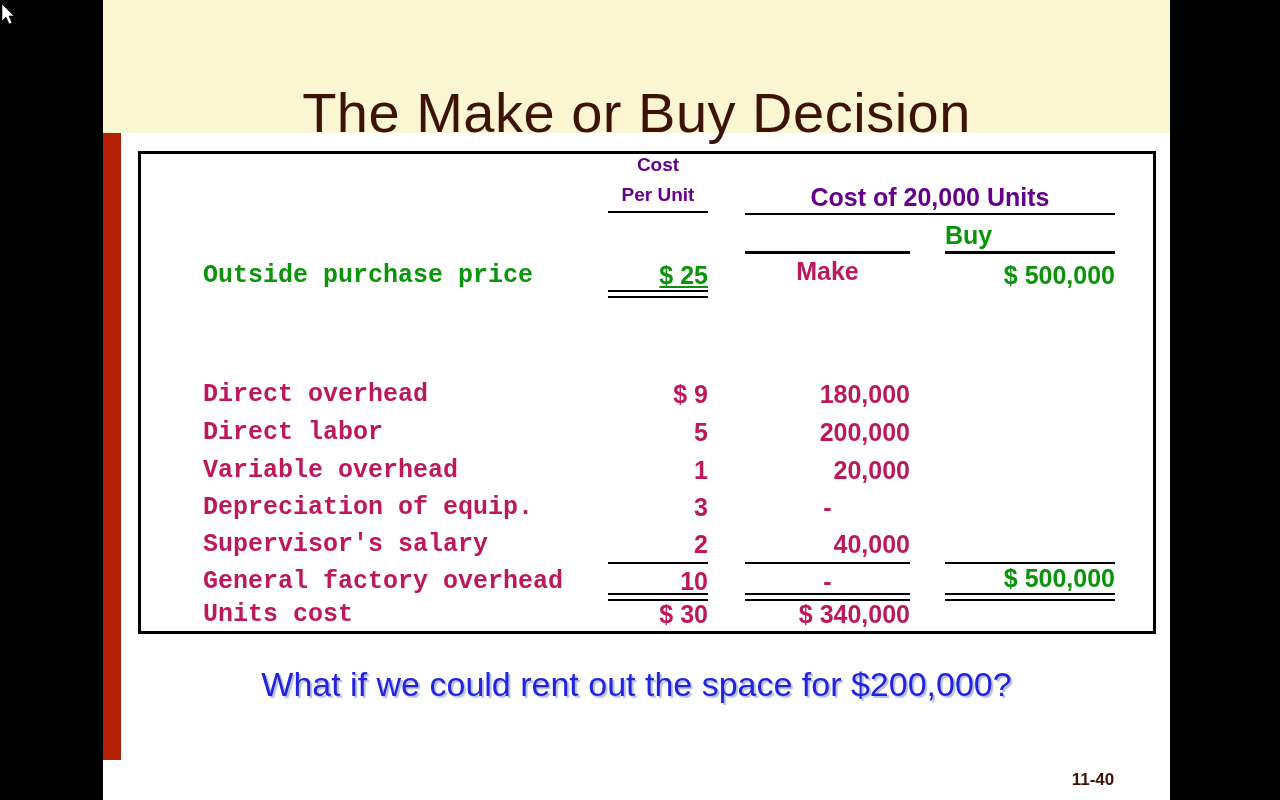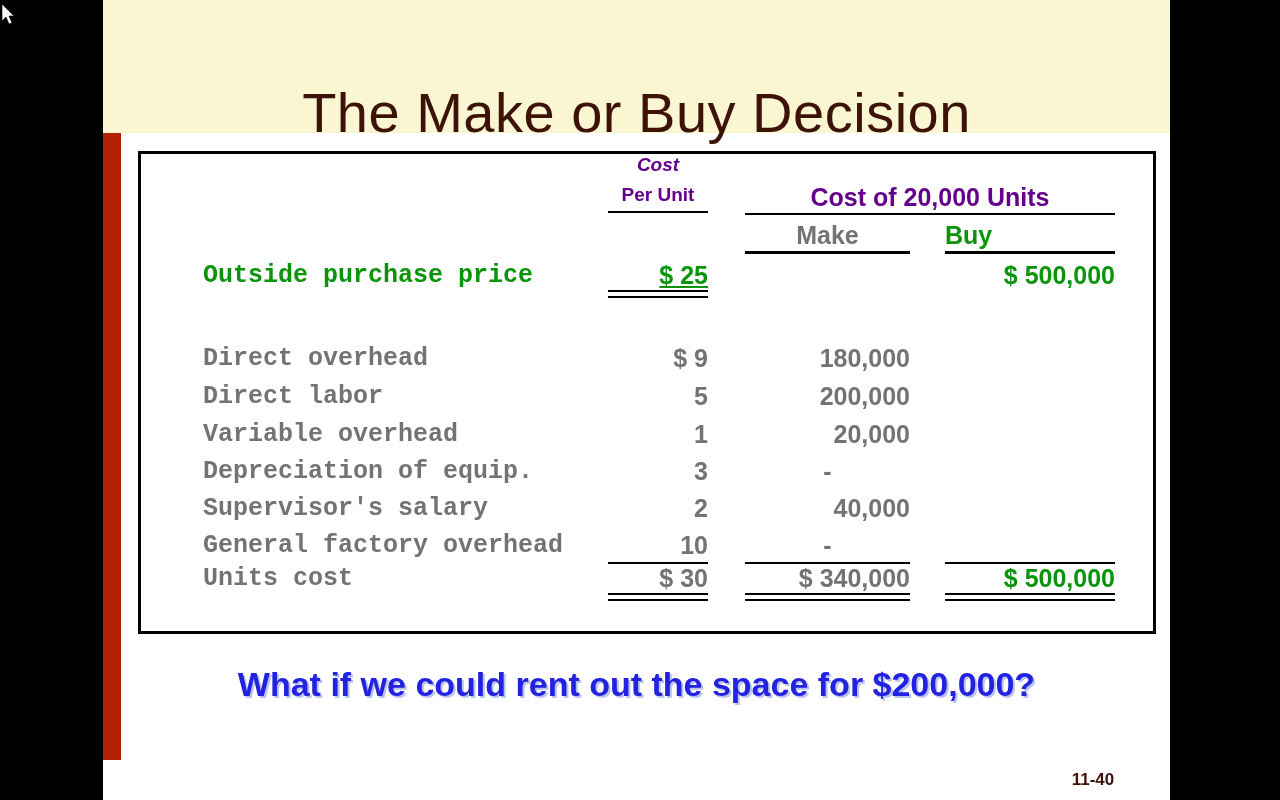--- a/index.html
+++ b/index.html
@@ -94,21 +94,21 @@
     font-weight: bold;
     line-height: 1;
   }
 
   .lbl {
     font-size: 25px;
     left: 100px;  
     font-family: Liberation Mono, monospace;
   }
 
-  .blue   { color: #737373; }
+  .blue   { color: #be185d; margin-top: 36px; }
   .green  { color: #099409; }
   .purple { color: #66008c; }
 
   
   .col-unit {
     left: 505px;   
     width: 100px;  
     text-align: right;
     font-size: 25px;
   }
@@ -121,21 +121,21 @@
   .col-buy {
     left: 842px;   
     width: 170px;  
     text-align: right;
     font-size: 25px;
   }
 
   
   #hdr-cost {
     left: 505px; width: 100px; text-align: center;
-    top: 155px; font-size: 19px; font-style: italic;
+    top: 155px; font-size: 19px;
   }
   #hdr-perunit {
     left: 505px; width: 100px; text-align: center;
     top: 185px; font-size: 19px;
   }
   #hdr-cost20k {
     left: 642px; width: 370px; text-align: center;
     top: 185px; font-size: 25px;
   }
   #hdr-make {
@@ -155,21 +155,21 @@
 
   
   #question {
     position: absolute;
     left: 0px;
     top: 665px;
     width: 1067px;
     text-align: center;
     font-family: "Liberation Sans", sans-serif;
     font-size: 34px;
-    font-weight: bold;
+    font-weight: normal;
     color: #2222e0;
     text-shadow: 2px 2px 0 #b9c4ef;
     white-space: nowrap;
   }
 
   #slide-number {
     position: absolute;
     left: 930px;
     top: 770px;
     width: 120px;

